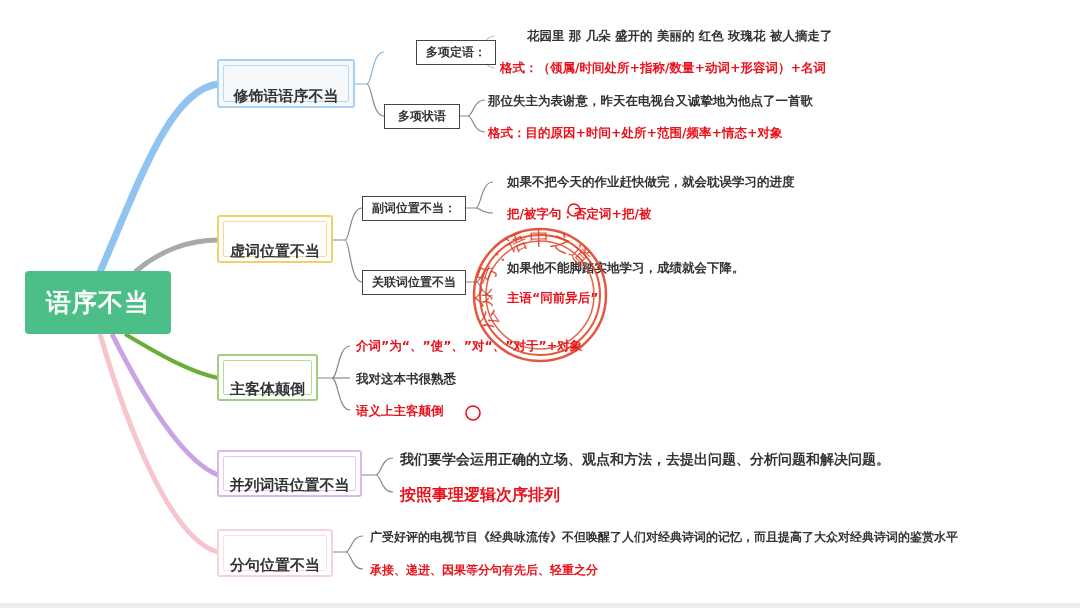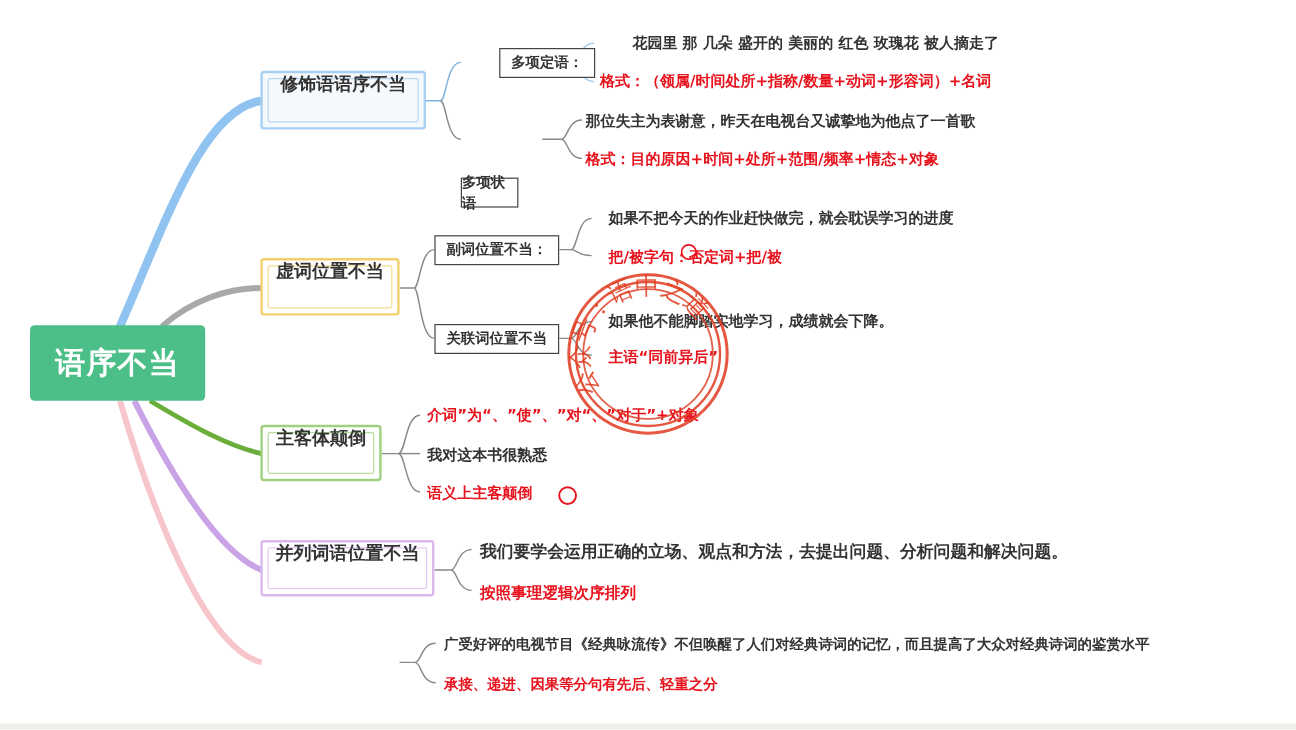--- a/index.html
+++ b/index.html
@@ -13,21 +13,21 @@
 
   .root {
     position:absolute; left:25px; top:271px; width:146px; height:63px;
     background:#4bbf87; border-radius:4px;
     color:#fff; font-weight:bold; font-size:25px;
     display:flex; align-items:center; justify-content:center; letter-spacing:1px;
   }
   .topic {
     position:absolute; box-sizing:border-box;
     background:#fff; color:#333; font-weight:bold; font-size:15px;
-    display:flex; align-items:flex-start; justify-content:center;
+    display:flex; align-items:flex-end; justify-content:center;
     border-radius:3px;
   }
   .topic .inner {
     position:absolute; left:4px; top:4px; right:4px; bottom:4px;
     border:1px solid; border-radius:2px;
   }
   .topic span { position:relative; }
   .sub {
     position:absolute; box-sizing:border-box;
     border:1.5px solid #444; background:#fff;
@@ -86,21 +86,21 @@
     <span>语序不当</span>
   </div>
 
   <div class="topic" style="left:217px;top:59px;width:138px;height:49px;border:2px solid #a8d0f2;background:#f6f9fc;">
     <div class="inner" style="border-color:#b7d6f2;"></div>
     <span>修饰语语序不当</span>
   </div>
   <div class="sub" style="left:384px;top:40px;width:80px;height:25px;margin-left:32px;">
     <span>多项定语：</span>
   </div>
-  <div class="sub" style="left:384px;top:104px;width:48px;height:25px;margin-top:44px;">
+  <div class="sub" style="left:384px;top:104px;width:76px;height:25px;">
     <span>多项状语</span>
   </div>
   <div class="leaf black" style="left:527px;top:28px;">花园里 那 几朵 盛开的 美丽的 红色 玫瑰花 被人摘走了</div>
   <div class="leaf red" style="left:500px;top:60px;">格式：（领属/时间处所+指称/数量+动词+形容词）+名词</div>
   <div class="leaf black" style="left:488px;top:93px;">那位失主为表谢意，昨天在电视台又诚挚地为他点了一首歌</div>
   <div class="leaf red" style="left:488px;top:125px;">格式：目的原因+时间+处所+范围/频率+情态+对象</div>
 
   <div class="topic" style="left:217px;top:215px;width:116px;height:48px;border:2px solid #f2d06b;">
     <div class="inner" style="border-color:#f6dc8c;"></div>
     <span>虚词位置不当</span>
@@ -128,22 +128,26 @@
   </svg>
   <svg style="position:absolute;left:566px;top:202px;width:16px;height:16px;">
     <circle cx="8" cy="8" r="6" stroke="#e8121d" stroke-width="1.4" fill="none"></circle>
   </svg>
 
   <div class="topic" style="left:217px;top:450px;width:145px;height:47px;border:2px solid #d9b8ee;">
     <div class="inner" style="border-color:#e3c9f2;"></div>
     <span>并列词语位置不当</span>
   </div>
   <div class="leaf black" style="left:400px;top:451px;font-size:14px;">我们要学会运用正确的立场、观点和方法，去提出问题、分析问题和解决问题。</div>
-  <div class="leaf red" style="left:400px;top:485px;font-size:13px;">按照事理逻辑次序排列</div>
+  <div class="leaf red" style="left:400px;top:485px;font-size:16px;">按照事理逻辑次序排列</div>
 
+  <div class="topic" style="left:217px;top:529px;width:116px;height:48px;border:2px solid #f7d3d7;">
+    <div class="inner" style="border-color:#f9dde0;"></div>
+    <span>分句位置不当</span>
+  </div>
   <div class="leaf black" style="left:370px;top:529px;font-size:12px;">广受好评的电视节目《经典咏流传》不但唤醒了人们对经典诗词的记忆，而且提高了大众对经典诗词的鉴赏水平</div>
   <div class="leaf red" style="left:370px;top:562px;font-size:12px;">承接、递进、因果等分句有先后、轻重之分</div>
 
   <svg class="stamp" viewBox="0 0 140 140">
     <defs>
       <path id="stamp-arc" d="M 30 100 A 48 48 0 0 1 110 40"></path>
     </defs>
     <circle cx="70" cy="70" r="66" stroke="#e03a1e" stroke-width="2.5" fill="none" opacity="0.85"></circle>
     <circle cx="70" cy="70" r="60" stroke="#e03a1e" stroke-width="2" fill="none" opacity="0.85"></circle>
     <circle cx="70" cy="70" r="54" stroke="#e03a1e" stroke-width="1.5" fill="none" opacity="0.8"></circle>

